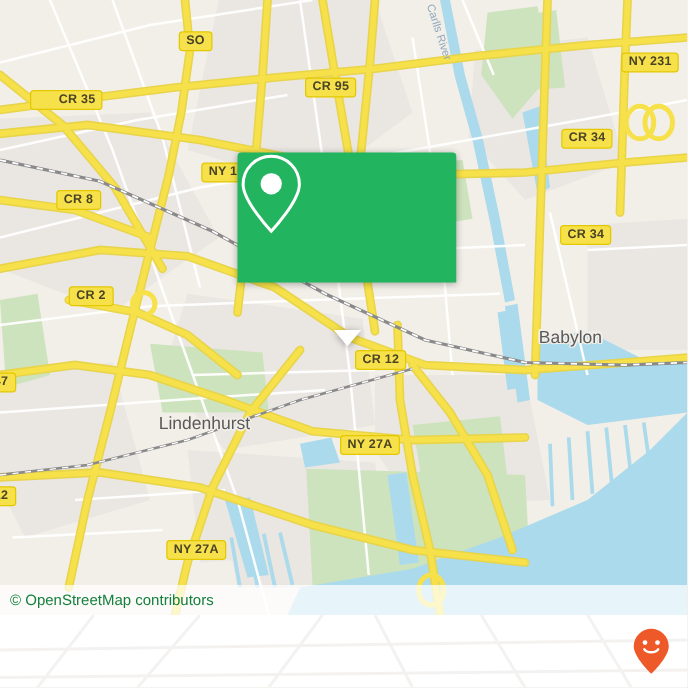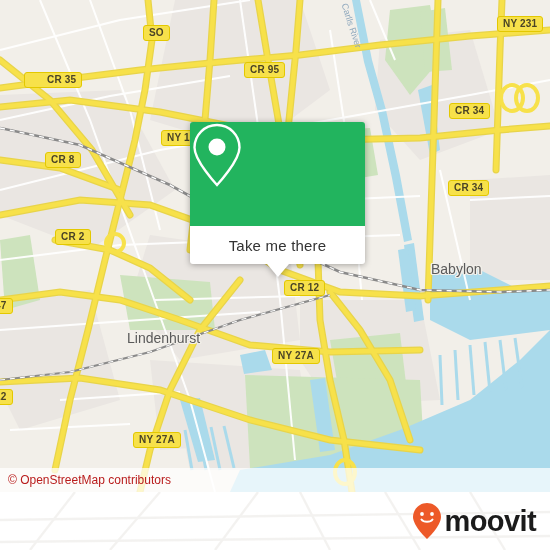--- a/index.html
+++ b/index.html
@@ -74,21 +74,21 @@
     border-right:11px solid transparent;
     border-top:13px solid #fff;
   }
 
   
   #attrib{
     position:absolute;left:0;top:468px;width:550px;height:24px;
     background:rgba(255,255,255,.72);
     display:flex;align-items:center;
   }
-  #attrib span{font-size:12px;color:#b91c1c;padding-left:8px;}
+  #attrib span{font-size:12px;color:#15803d;padding-left:8px;}
 
   
   #footer{
     position:absolute;left:0;top:492px;width:550px;height:58px;
     background:#fff;overflow:hidden;
   }
   #footer-lines{position:absolute;left:0;top:0;opacity:.5;}
   #footer-title{
     position:absolute;left:22px;top:0;height:58px;
     display:flex;align-items:center;
@@ -235,21 +235,21 @@
         <path d="M0,128 L80,145 L170,185 L260,235 L340,272 L420,290 L500,292 L550,290" stroke="#8a8a8a" stroke-width="2.6"></path>
         <path d="M0,128 L80,145 L170,185 L260,235 L340,272 L420,290 L500,292 L550,290" stroke="#ffffff" stroke-width="1.4" stroke-dasharray="5 5"></path>
         <path d="M0,380 L70,372 L150,352 L240,320 L330,295" stroke="#8a8a8a" stroke-width="2.2"></path>
         <path d="M0,380 L70,372 L150,352 L240,320 L330,295" stroke="#ffffff" stroke-width="1.1" stroke-dasharray="5 5"></path>
       </g>
     </svg>
 
     <div class="shield" style="left:143px;top:25px;">SO</div>
     <div class="shield" style="left:24px;top:72px;padding-left:22px;">CR 35</div>
     <div class="shield" style="left:244px;top:62px;">CR 95</div>
-    <div class="shield" style="left:497px;top:16px;">NY 231</div>
+    <div class="shield" style="left:497px;top:42px;">NY 231</div>
     <div class="shield" style="left:449px;top:103px;">CR 34</div>
     <div class="shield" style="left:448px;top:180px;">CR 34</div>
     <div class="shield" style="left:141px;top:130px;margin-left:20px;">NY 109</div>
     <div class="shield" style="left:45px;top:152px;">CR 8</div>
     <div class="shield" style="left:55px;top:229px;">CR 2</div>
     <div class="shield" style="left:-11px;top:298px;">47</div>
     <div class="shield" style="left:-11px;top:389px;">12</div>
     <div class="shield" style="left:284px;top:280px;">CR 12</div>
     <div class="shield" style="left:272px;top:348px;">NY 27A</div>
     <div class="shield" style="left:133px;top:432px;">NY 27A</div>
@@ -258,23 +258,20 @@
     <div class="place" style="left:419px;top:261px;margin-left:12px;">Babylon</div>
 
     <div class="river-label" style="left:349px;top:2px;">Carlls River</div>
 
     <div id="popup">
       <div id="popup-top">
         <svg width="54" height="66" viewBox="0 0 54 66">
           <path d="M27 3 C14.5 3 4.5 13 4.5 25.5 C4.5 39 27 63 27 63 C27 63 49.5 39 49.5 25.5 C49.5 13 39.5 3 27 3 Z" fill="none" stroke="#ffffff" stroke-width="2.4"></path>
           <circle cx="27" cy="25" r="8.5" fill="#ffffff"></circle>
         </svg>
-      </div>
-      <div id="popup-bottom">
-        <span id="popup-label">Take me there</span>
       </div>
       <div id="popup-tail"></div>
     </div>
 
     <div id="attrib">
       <span>© OpenStreetMap contributors</span>
     </div>
   </div>
 
   <div id="footer">
@@ -292,17 +289,16 @@
     </svg>
 
 
     <div id="brand">
       <svg width="30" height="38" viewBox="0 0 30 38">
         <path d="M15 1 C7.3 1 1 7.3 1 15 C1 24 15 37 15 37 C15 37 29 24 29 15 C29 7.3 22.7 1 15 1 Z" fill="#ed5928"></path>
         <circle cx="10" cy="12" r="1.9" fill="#ffffff"></circle>
         <circle cx="20" cy="12" r="1.9" fill="#ffffff"></circle>
         <path d="M9.5 17.5 C11.5 20.6 18.5 20.6 20.5 17.5" stroke="#ffffff" stroke-width="2" fill="none" stroke-linecap="round"></path>
       </svg>
-      <span id="brand-text">moovit</span>
     </div>
   </div>
 
 </div>
 
 </body></html>

